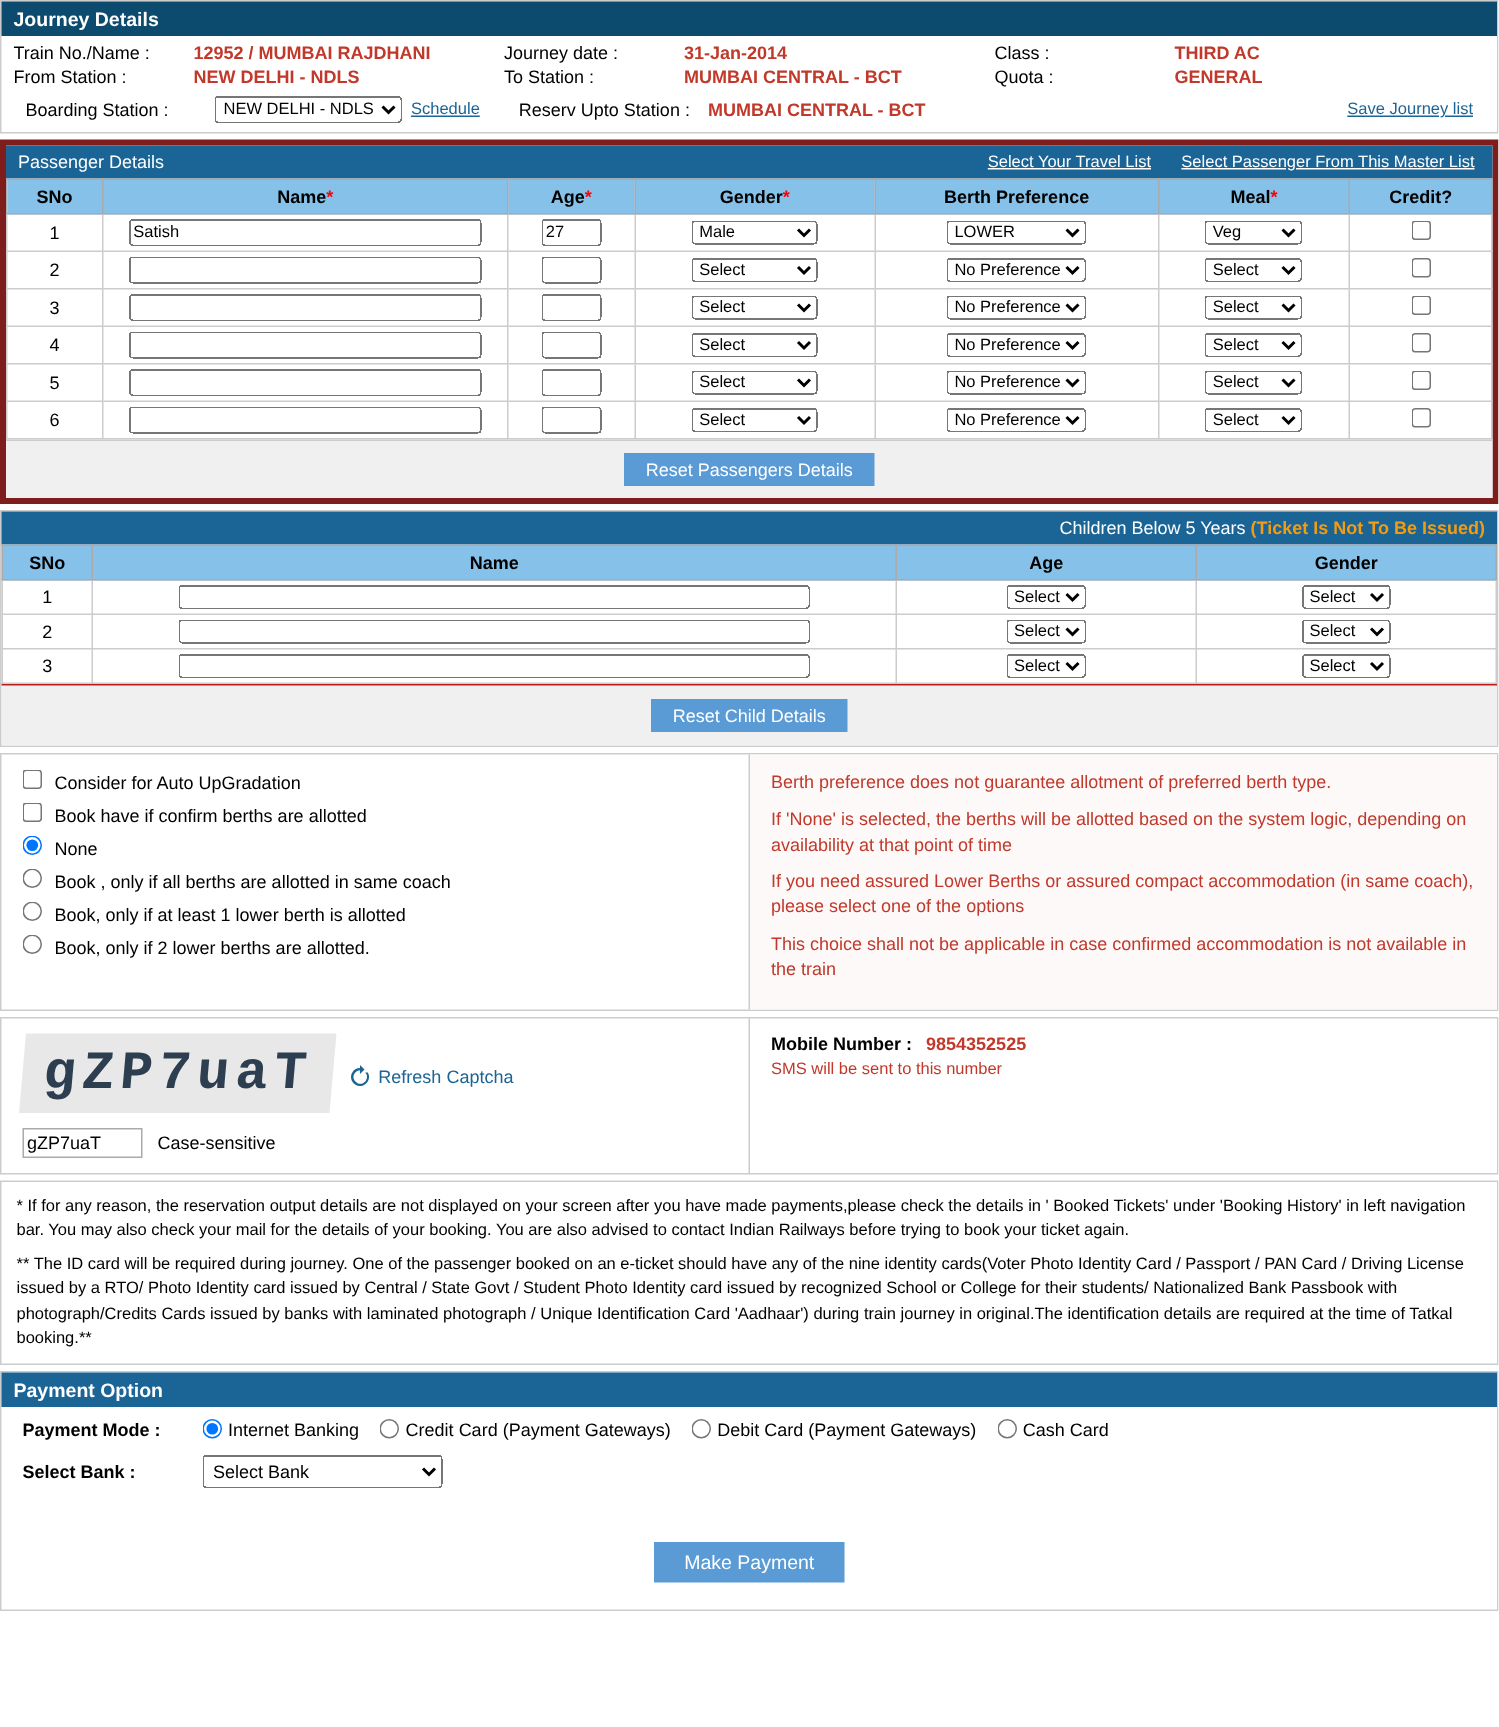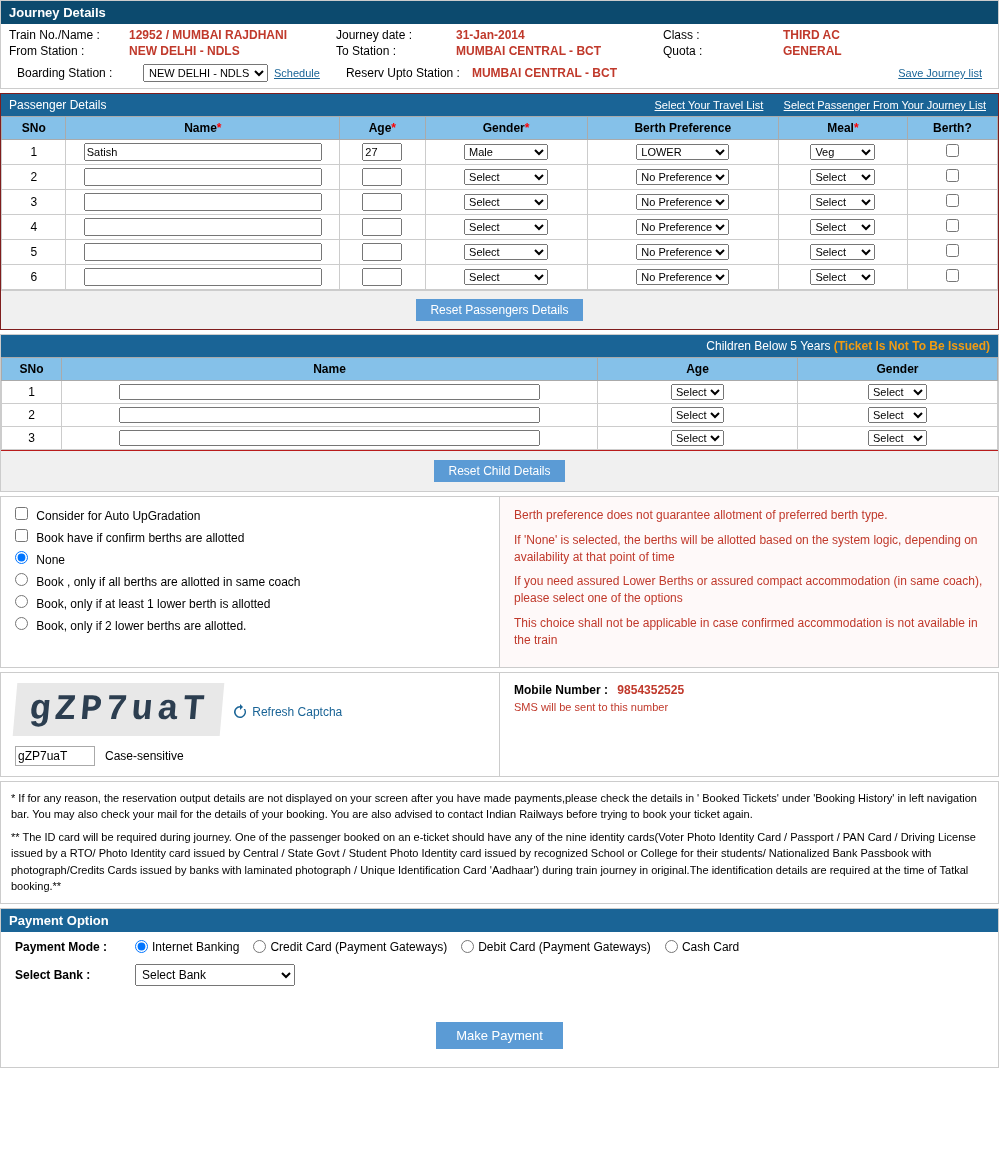--- a/index.html
+++ b/index.html
@@ -9,21 +9,21 @@
     #journey-details { border: 1px solid #ccc; margin-bottom: 4px; }
     .journey-header { background: #0c4a6e; color: #fff; padding: 4px 8px; font-weight: bold; font-size: 13px; }
     .journey-row { display: flex; align-items: center; margin-bottom: 2px; }
     .journey-label { color: #000; font-weight: normal; min-width: 120px; }
     .journey-value { color: #c0392b; font-weight: bold; }
     .show-btn { background: #d35400; color: #fff; border: none; padding: 5px 12px; cursor: pointer; font-size: 12px; float: right; margin: 4px 8px; }
     .boarding-row { padding: 2px 8px; display: flex; align-items: center; gap: 6px; }
     select.small-sel { font-size: 11px; padding: 1px; }
 
     
-    #passenger-details { border: 1px solid #7f1d1d; margin-bottom: 4px; }
+    #passenger-details { border: 4px solid #7f1d1d; margin-bottom: 4px; }
     .pd-header { background: #1a6496; color: #fff; padding: 4px 8px; display: flex; justify-content: space-between; align-items: center; }
     .pd-header-links { font-size: 11px; }
     .pd-header-links a { color: #fff; text-decoration: underline; margin: 0 4px; cursor: pointer; }
     table.pd-table { width: 100%; border-collapse: collapse; }
     table.pd-table th { background: #85c1e9; color: #000; border: 1px solid #aaa; padding: 4px 6px; font-size: 12px; text-align: center; }
     table.pd-table td { border: 1px solid #ccc; padding: 3px 4px; text-align: center; }
     table.pd-table input[type=text] { width: 90%; font-size: 11px; padding: 1px; }
     .required-star { color: red; }
     .reset-btn { background: #5b9bd5; color: #fff; border: none; padding: 4px 14px; cursor: pointer; font-size: 12px; margin: 4px auto; display: block; }
 
@@ -125,33 +125,33 @@
     </div>
   </div>
 </div>
 
 <div id="passenger-details">
   <div class="pd-header">
     <span>Passenger Details</span>
     <div class="pd-header-links">
       <a href="#">Select Your Travel List</a>
       &nbsp;&nbsp;
-      <a href="#">Select Passenger From Your Journey List</a>
+      <a href="#">Select Passenger From This Master List</a>
     </div>
   </div>
   <table class="pd-table">
     <thead>
       <tr>
         <th>SNo</th>
         <th><span>Name</span><span class="required-star">*</span></th>
         <th><span>Age</span><span class="required-star">*</span></th>
         <th><span>Gender</span><span class="required-star">*</span></th>
         <th>Berth Preference</th>
         <th><span>Meal</span><span class="required-star">*</span></th>
-        <th>Berth?</th>
+        <th>Credit?</th>
       </tr>
     </thead>
     <tbody id="passenger-tbody">
     <tr>
           <td>1</td>
           <td><input type="text" value="Satish" style=""></td>
           <td><input type="text" value="27" style="width: 40px; font-size: 11px;"></td>
           <td><select style="font-size: 11px;"><option>Select</option><option selected="">Male</option><option>Female</option><option>Transgender</option></select></td>
           <td><select style="font-size: 11px;"><option>No Preference</option><option selected="">LOWER</option><option>MIDDLE</option><option>UPPER</option><option>SIDE LOWER</option><option>SIDE UPPER</option></select></td>
           <td><select style="font-size: 11px;"><option>Select</option><option selected="">Veg</option><option>Non-Veg</option></select></td>

